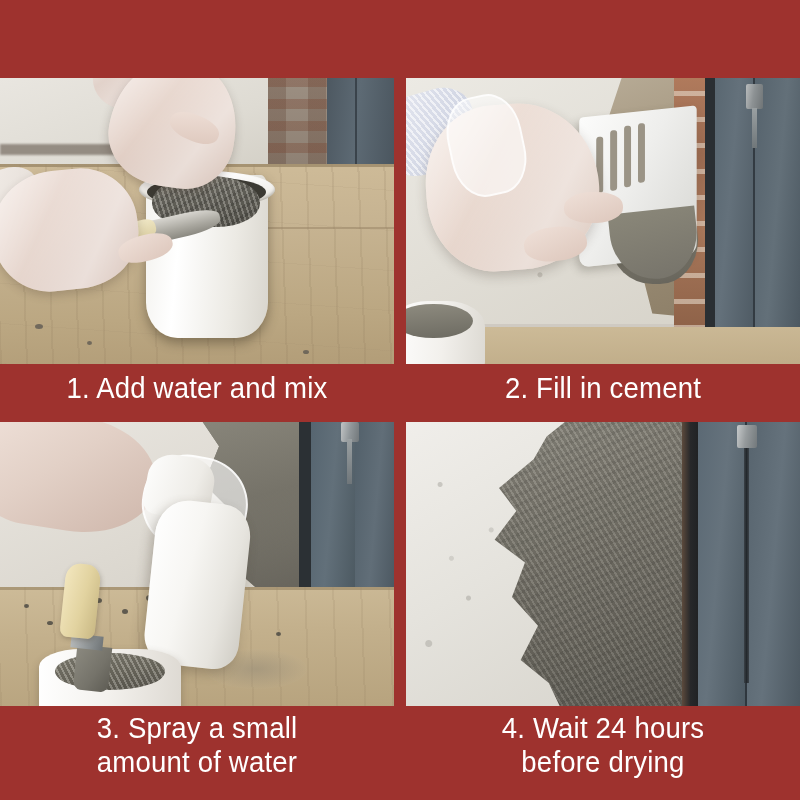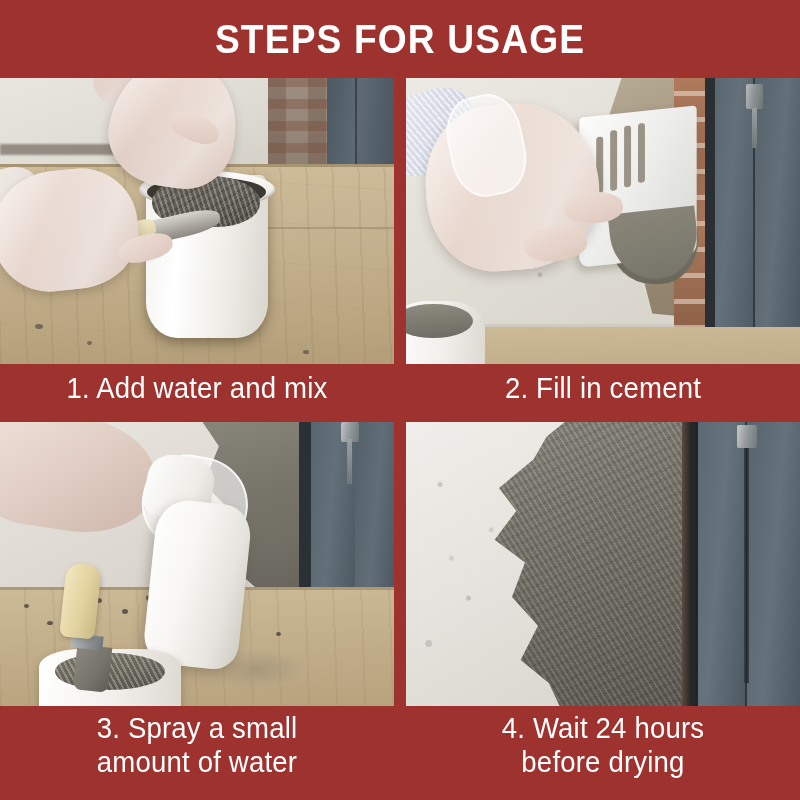--- a/index.html
+++ b/index.html
@@ -489,23 +489,20 @@
   .p4-hinge-pin{
     position:absolute; left:85.8%; top:8%; width:1.2%; height:84%;
     background: linear-gradient(90deg,#3b4248 0%,#23282c 50%,#3b4248 100%);
   }
 </style>
 </head>
 <body>
 
 <div class="poster">
 
-  <div class="title-bar">
-    <div class="title-text">STEPS FOR USAGE</div>
-  </div>
 
   <div class="cell" id="cell1">
     <div class="photo">
       <div class="p1-wall"></div>
       <div class="p1-wall-shadow"></div>
       <div class="p1-brick"></div>
       <div class="p1-door"></div>
       <div class="p1-door-line"></div>
       <div class="p1-cardboard"></div>
       <div class="p1-cb-edge"></div>

